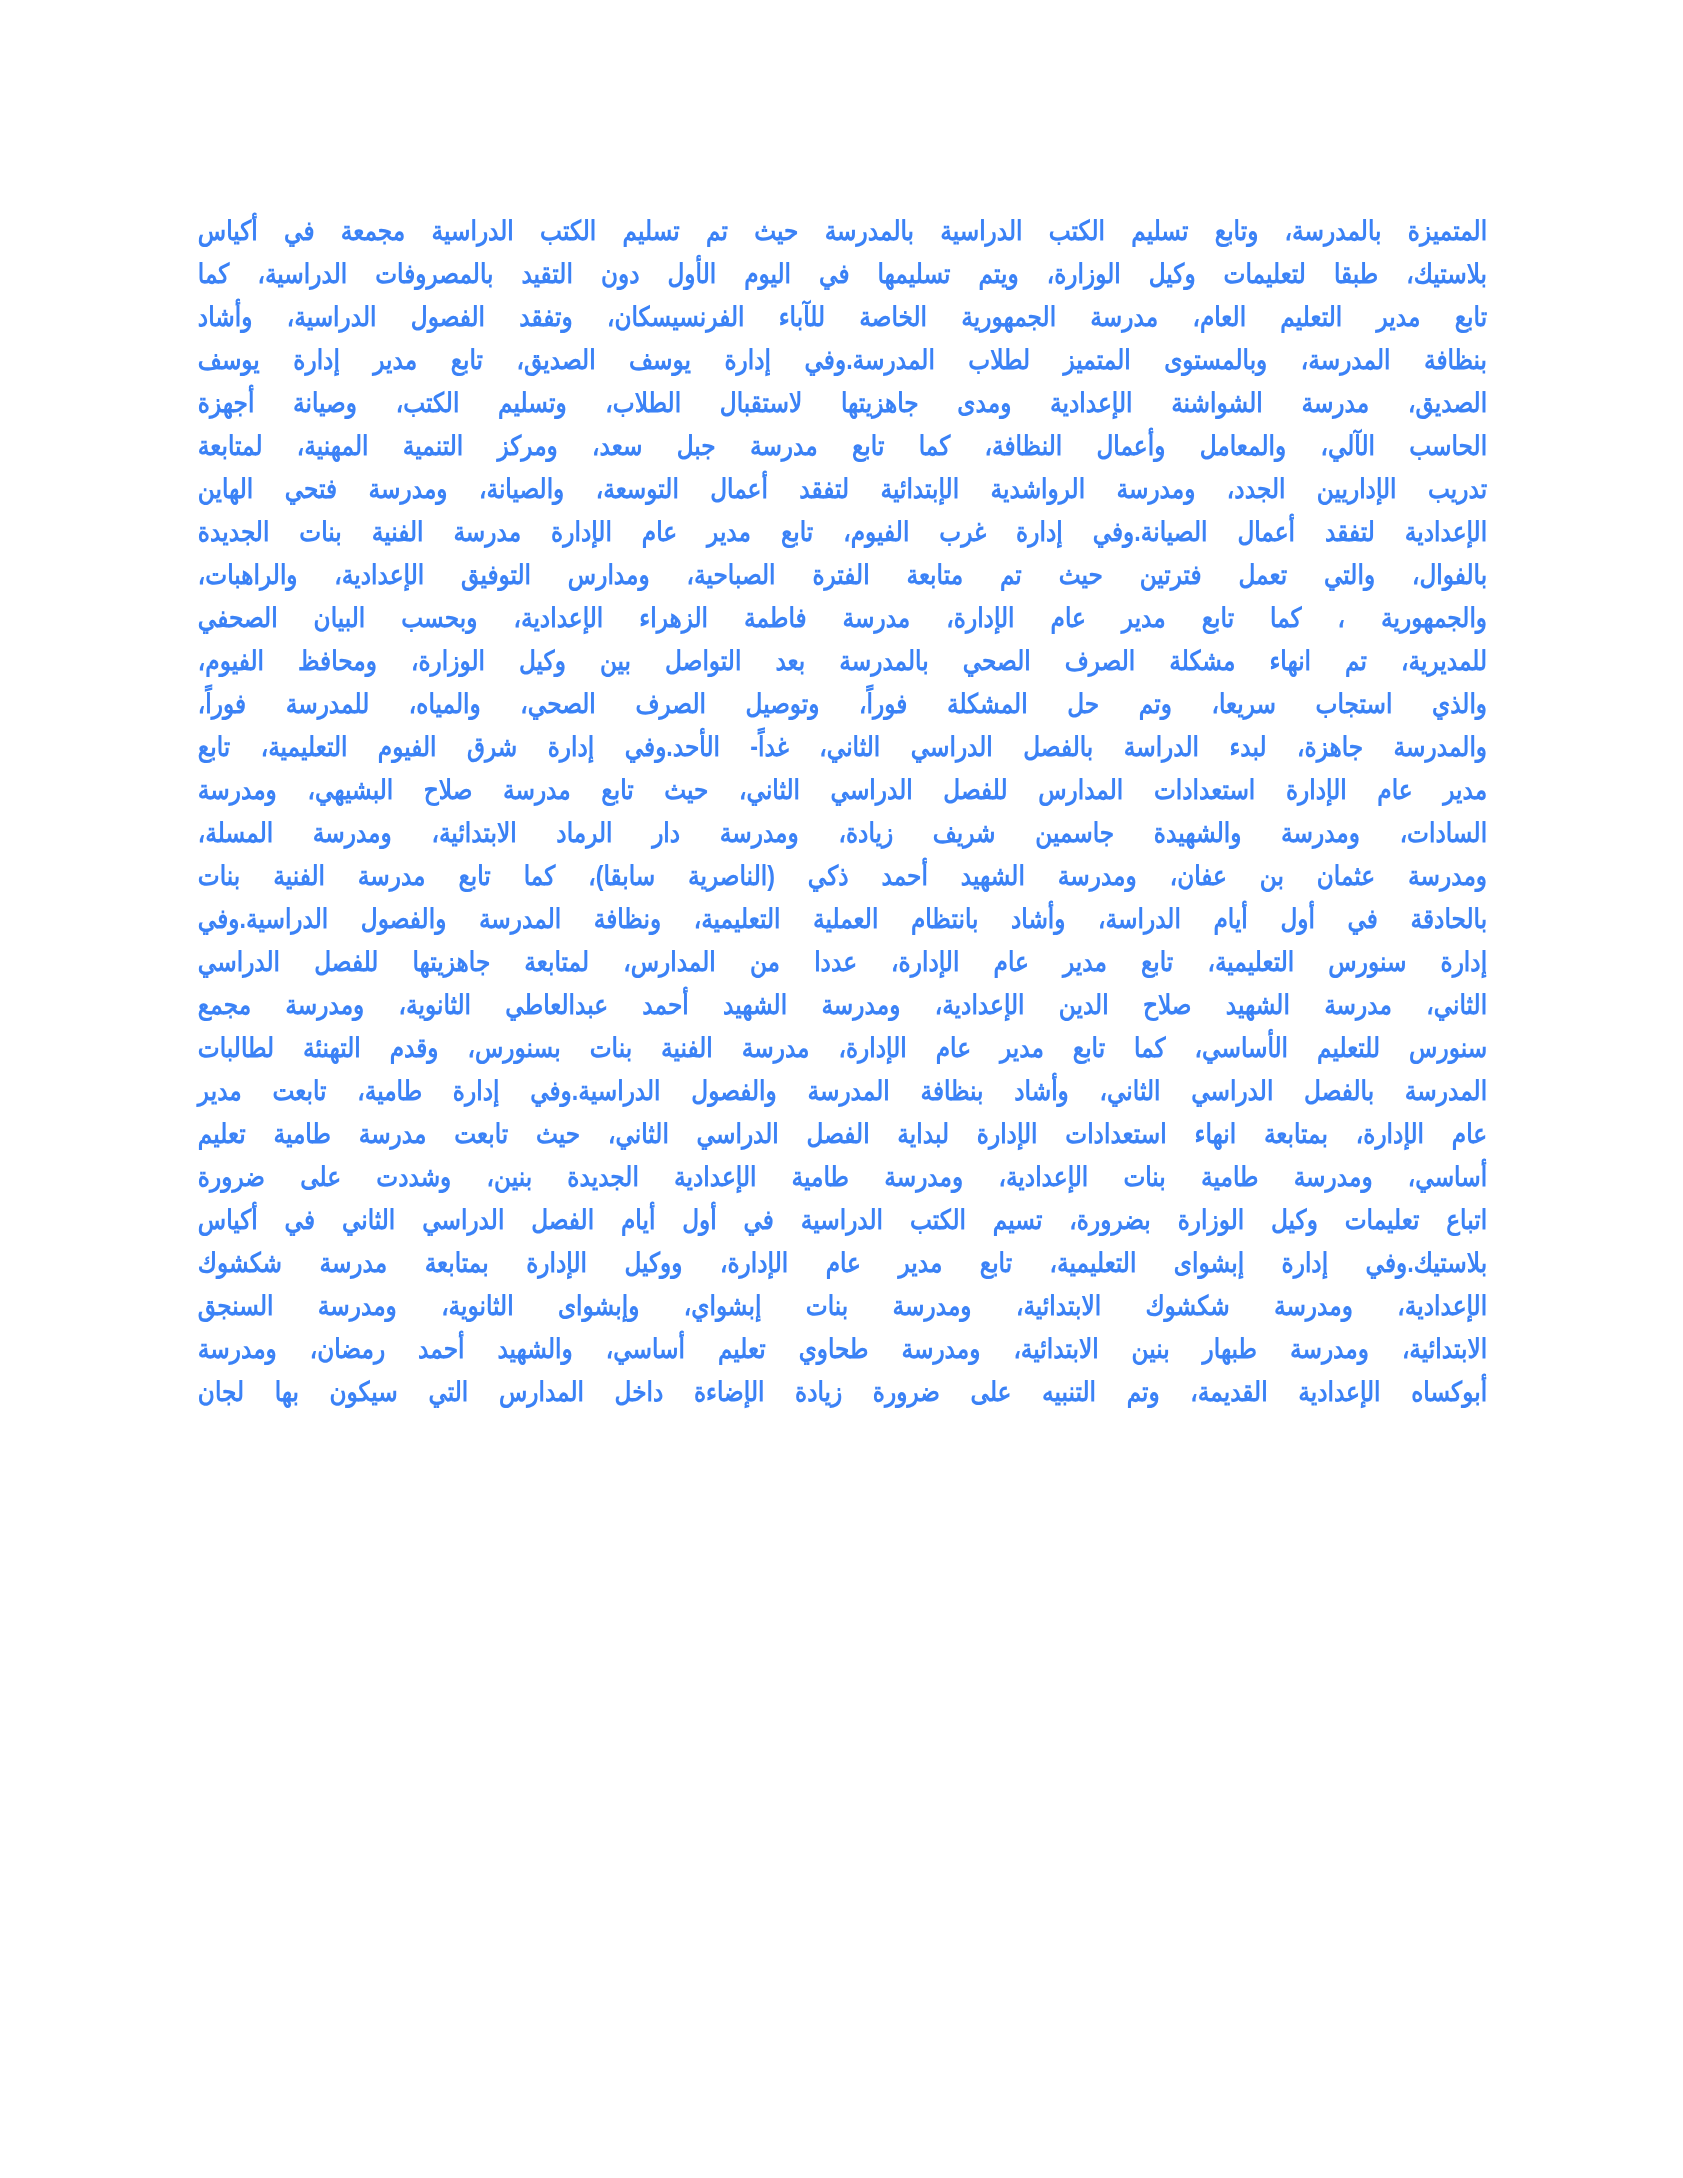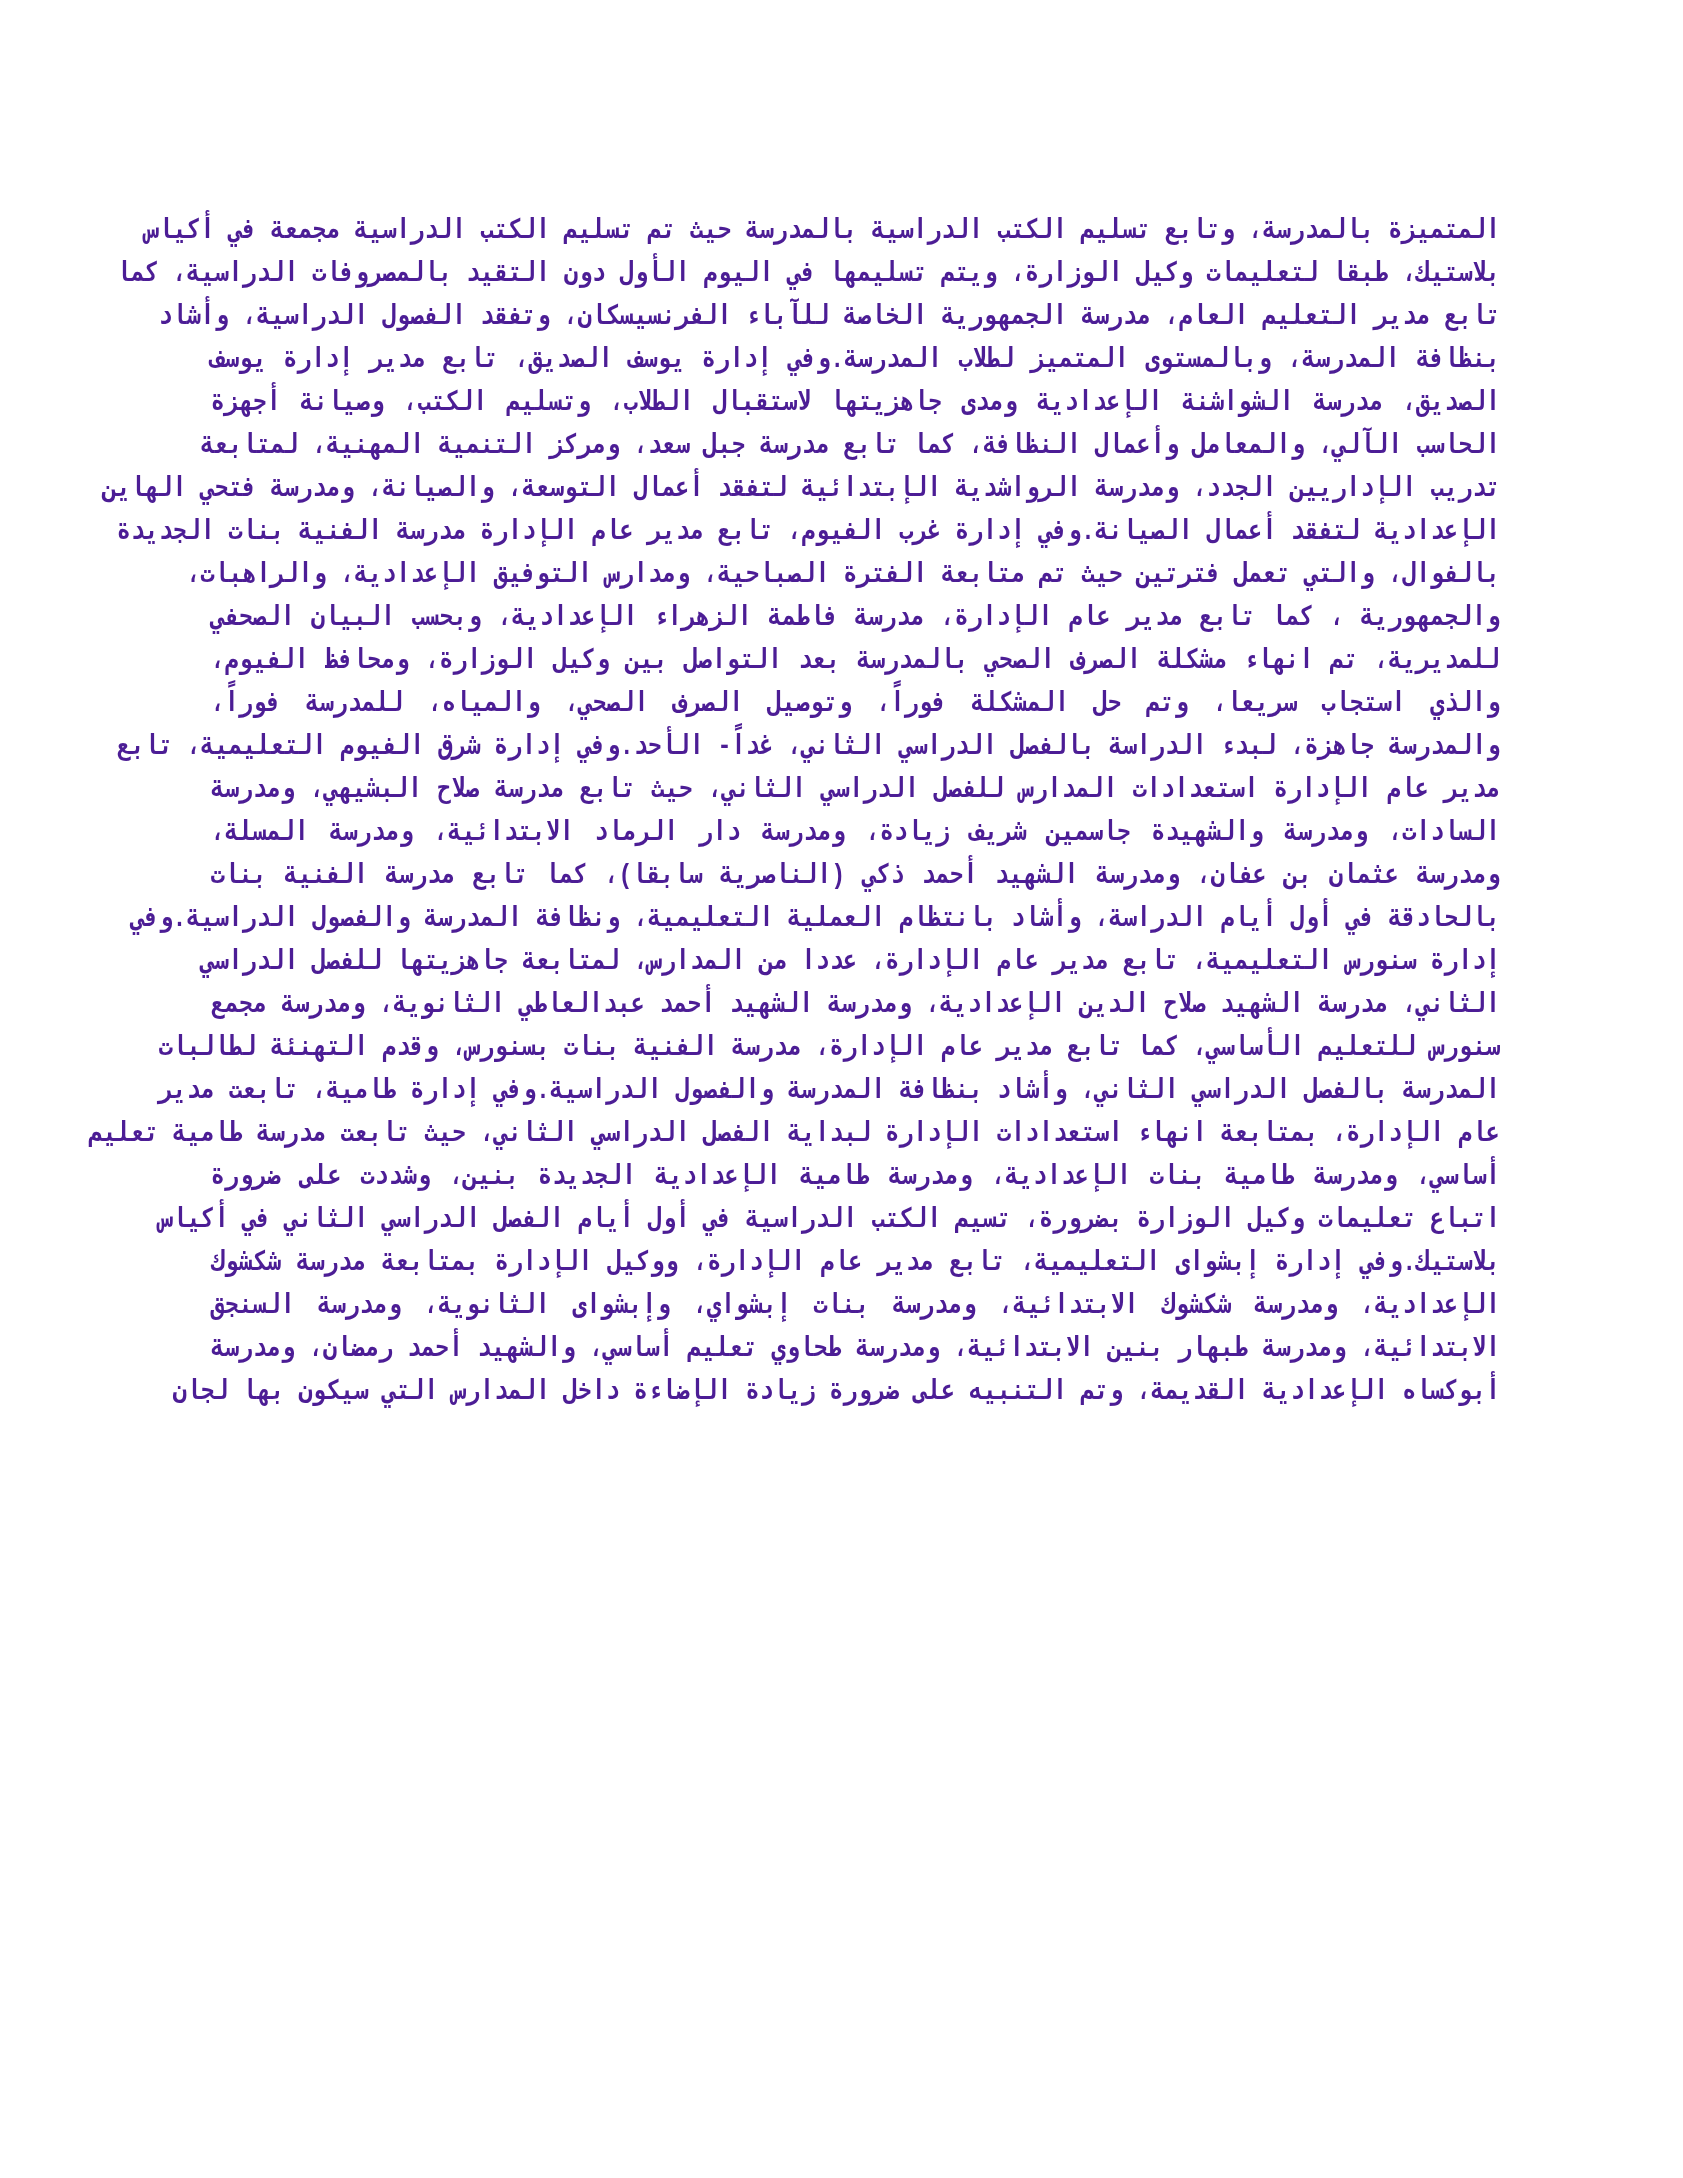--- a/index.html
+++ b/index.html
@@ -1,24 +1,24 @@
 <!DOCTYPE html>
 <html><head>
 <meta charset="utf-8">
 <style>
   html, body { margin: 0; padding: 0; background: #ffffff; }
   body { width: 1683px; height: 2178px; position: relative; overflow: hidden; }
   .page {
     position: absolute;
-    left: 211px;
+    left: 198px;
     top: 210px;
     width: 1289px;
     direction: rtl;
-    color: #4c1d95;
-    font-family: Liberation Mono, monospace;
+    color: #3b82f6;
+    font-family: Liberation Sans, sans-serif;
   }
   .line {
     display: block;
     height: 43px;
     line-height: 43px;
     font-size: 27px;
     white-space: nowrap;
     text-align: justify;
     text-align-last: justify;
     font-weight: bold;

